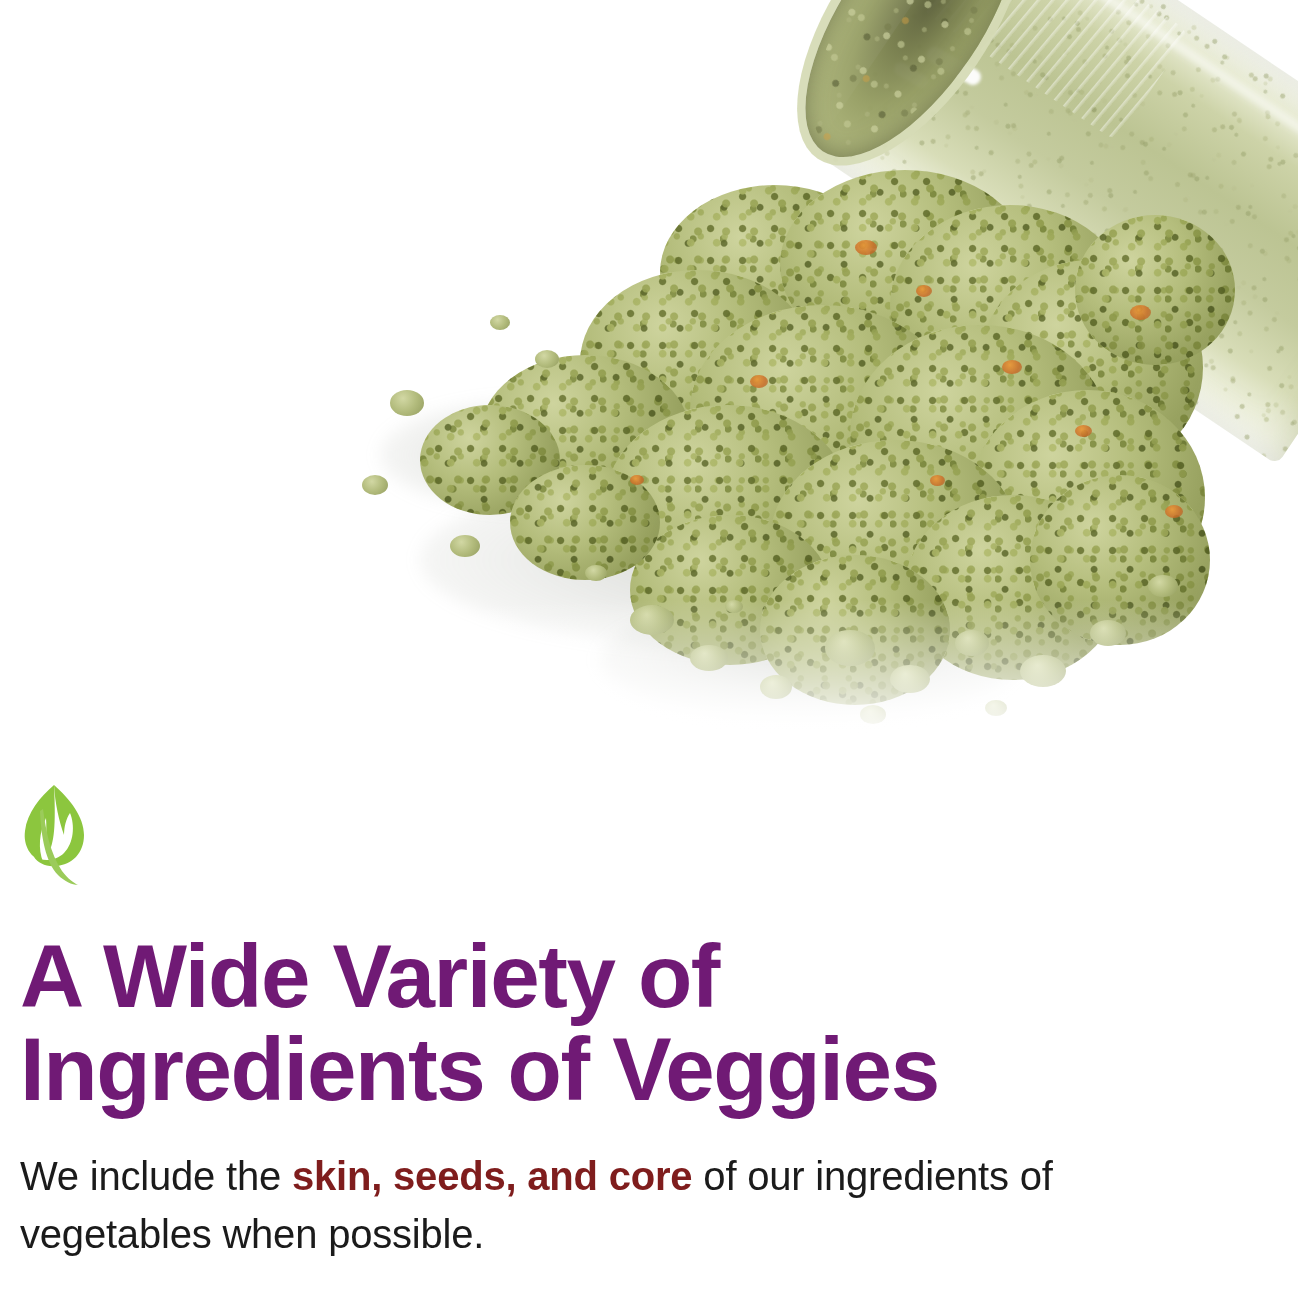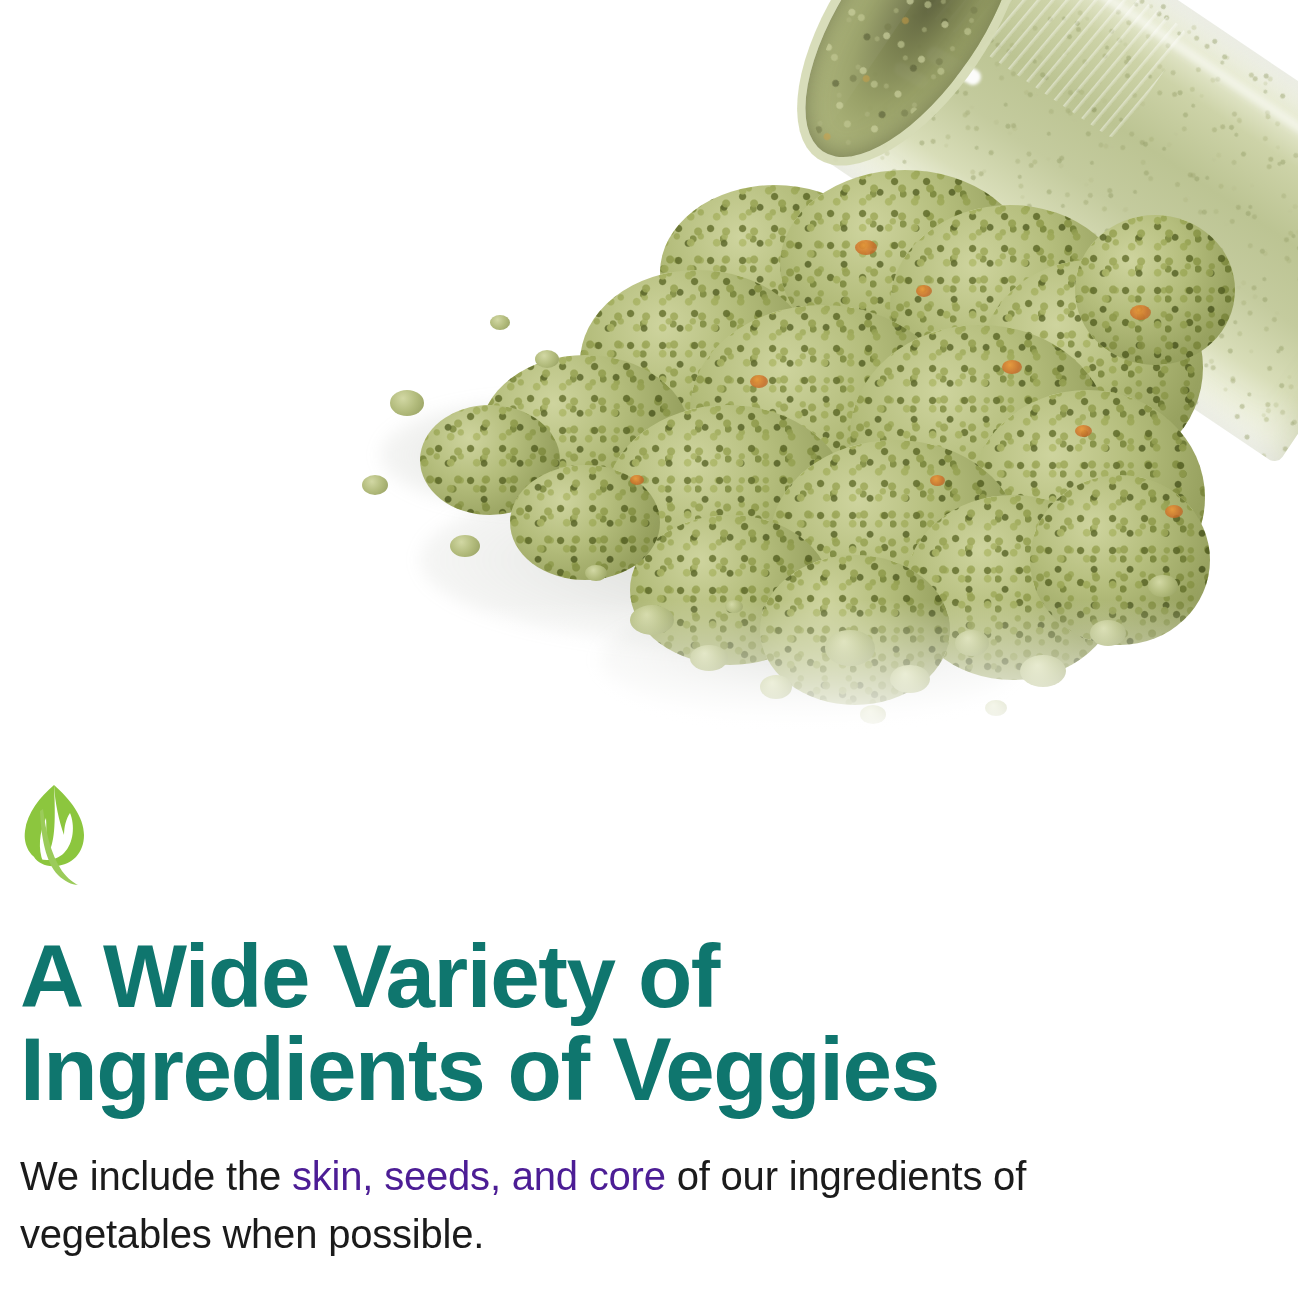--- a/index.html
+++ b/index.html
@@ -211,38 +211,38 @@
   
   .content {
     position:absolute;
     left:20px; top:783px;
     width:1120px;
   }
   .leaf-icon { display:block; width:70px; height:105px; }
 
   .headline {
     margin-top:42px;
-    color:#0f766e;
+    color:#701a75;
     font-size:89px;
     line-height:1.05;
     font-weight:700;
     letter-spacing:-1.4px;
     white-space:pre-line;
   }
   .subcopy {
     margin-top:30px;
     color:#1b1b1b;
     font-size:40px;
     line-height:1.45;
     font-weight:300;
     letter-spacing:-0.2px;
   }
   .subcopy .hl {
-    color:#4c1d95;
-    font-weight:400;
+    color:#7f1d1d;
+    font-weight:700;
   }
 </style>
 </head>
 <body>
 
 <div class="page">
 
   <div class="photo">
     <div class="photo-bg"></div>
 

